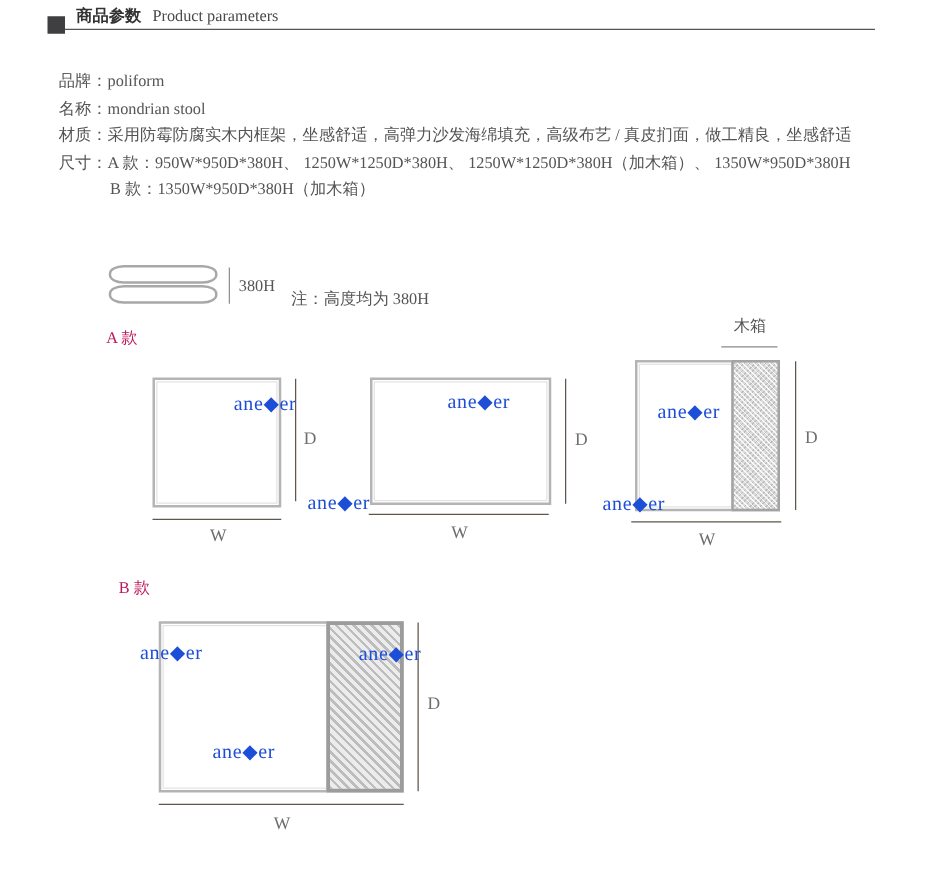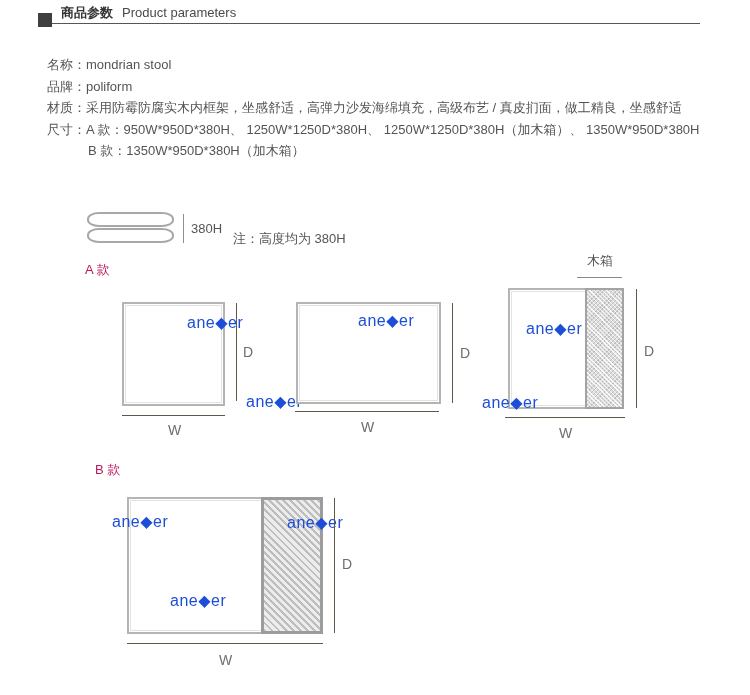--- a/index.html
+++ b/index.html
@@ -1,18 +1,18 @@
 <!DOCTYPE html>
 <html><head>
 <meta charset="utf-8">
 <style>
   html,body{margin:0;padding:0;background:#ffffff;}
   #canvas{
     position:relative;width:748px;height:695px;background:#ffffff;overflow:hidden;
-    font-family:Liberation Sans, sans-serif;color:#4f4f4f;
+    font-family:Liberation Serif, serif;color:#4f4f4f;
   }
   
   .hdr-square{position:absolute;left:38px;top:13px;width:14px;height:14px;background:#3f3f41;}
   .hdr-rule{position:absolute;left:52px;top:23px;width:648px;height:1px;background:#55555a;}
   .hdr-title{position:absolute;left:61px;top:4px;font-size:13px;white-space:nowrap;}
   .hdr-title .zh{font-weight:700;color:#333333;margin-right:9px;}
   .hdr-title .en{font-weight:400;color:#4a4a4a;}
   
   .specs{position:absolute;left:47px;top:54px;width:680px;font-size:13px;line-height:21.5px;color:#545454;}
   .spec-line{white-space:nowrap;}
@@ -48,22 +48,22 @@
 
 <div id="canvas">
 
   <div class="hdr-square"></div>
   <div class="hdr-rule"></div>
   <div class="hdr-title">
     <span class="zh">商品参数</span><span class="en">Product parameters</span>
   </div>
 
   <div class="specs">
+    <div class="spec-line"><span>品牌：</span><span>poliform</span></div>
     <div class="spec-line"><span>名称：</span><span>mondrian stool</span></div>
-    <div class="spec-line"><span>品牌：</span><span>poliform</span></div>
     <div class="spec-line"><span>材质：</span><span>采用防霉防腐实木内框架，坐感舒适，高弹力沙发海绵填充，高级布艺 / 真皮扪面，做工精良，坐感舒适</span></div>
     <div class="spec-line"><span>尺寸：</span><span>A 款：950W*950D*380H、 1250W*1250D*380H、 1250W*1250D*380H（加木箱）、 1350W*950D*380H</span></div>
     <div class="spec-line indent"><span>B 款：1350W*950D*380H（加木箱）</span></div>
   </div>
 
   <div class="cushion c1"></div>
   <div class="cushion c2"></div>
   <div class="hline-380"></div>
   <div class="lbl-380">380H</div>
   <div class="note-380">注：高度均为 380H</div>

